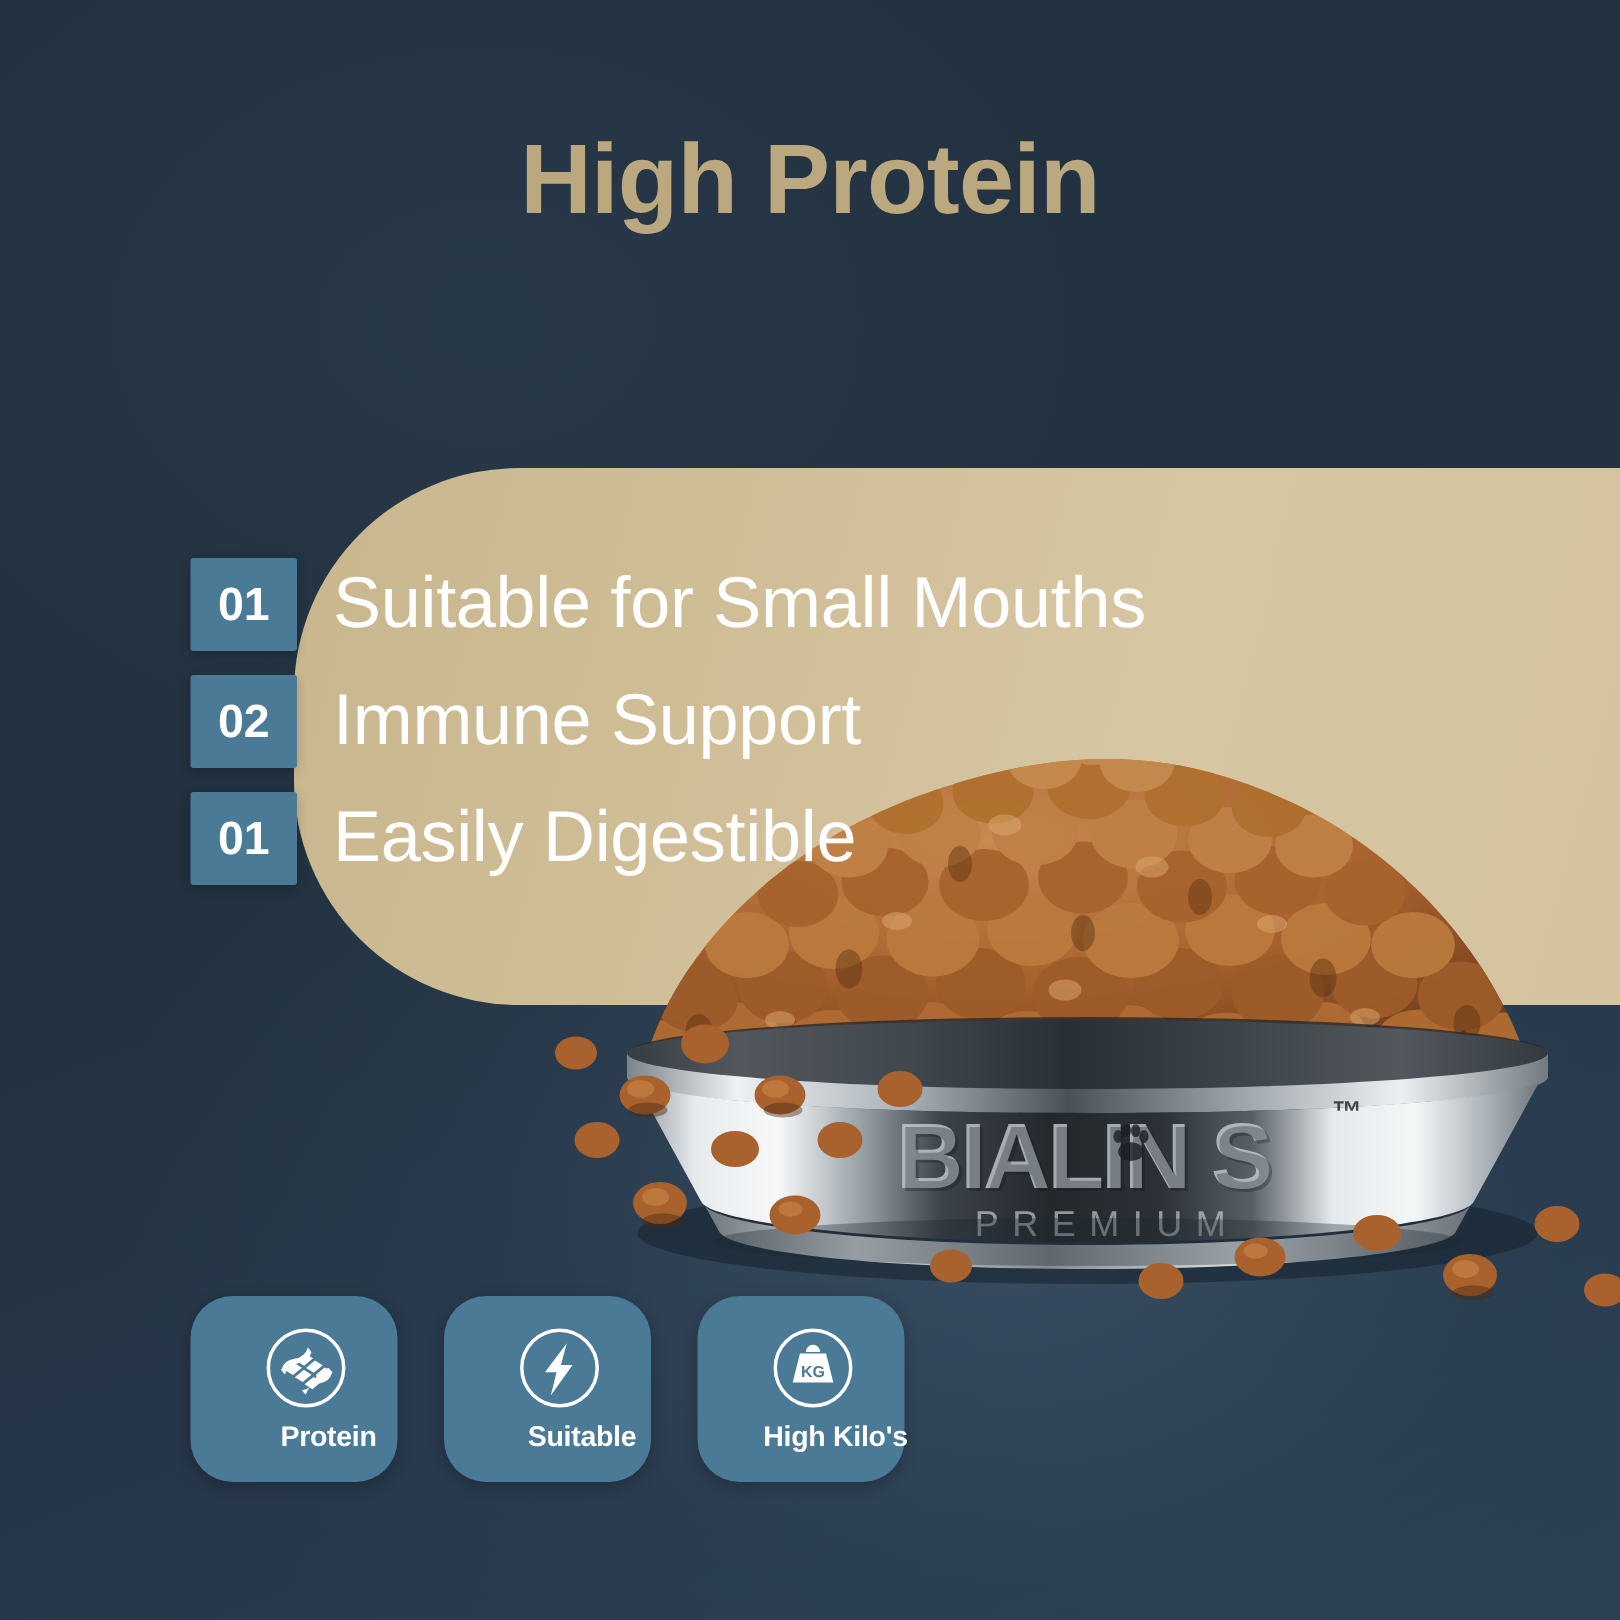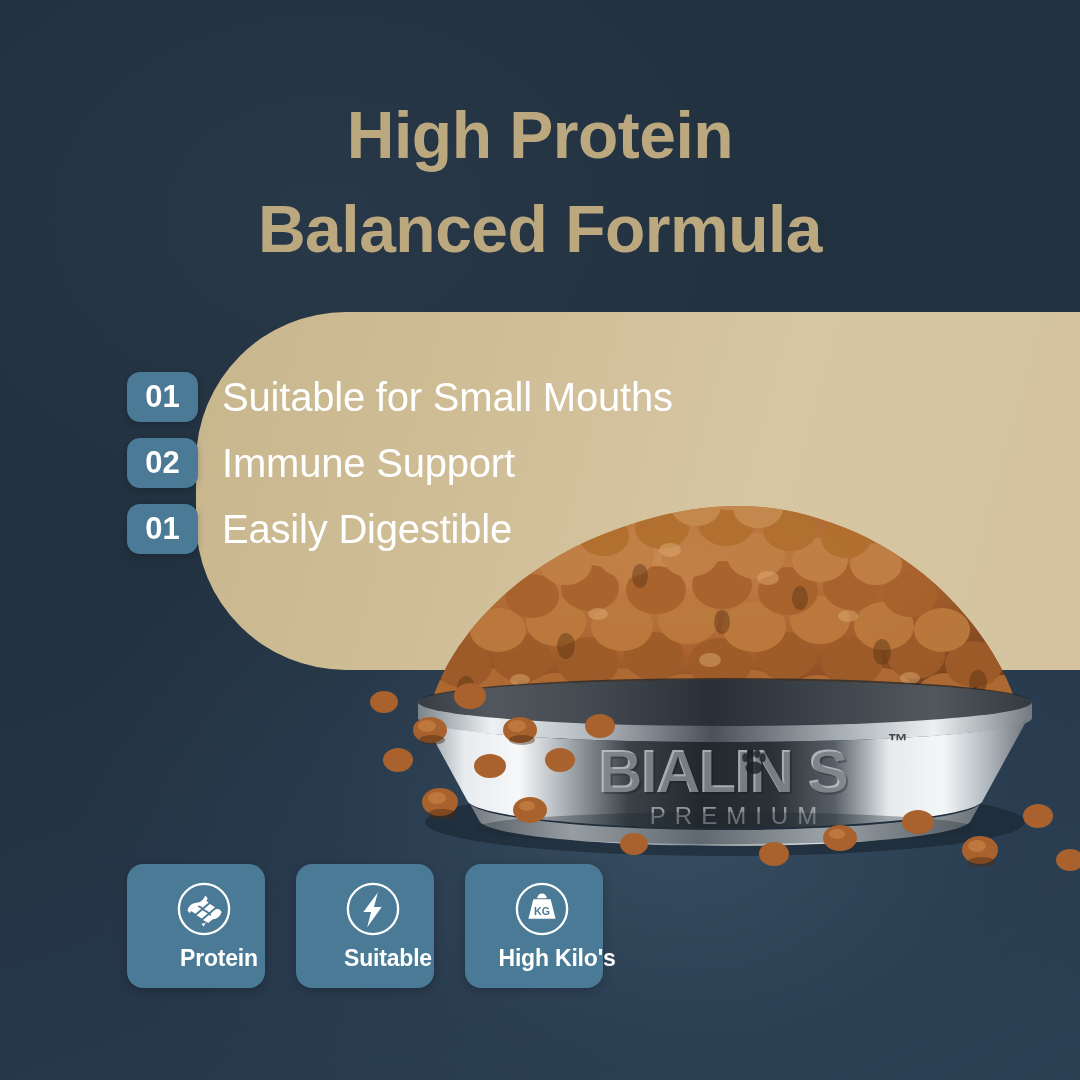--- a/index.html
+++ b/index.html
@@ -16,21 +16,21 @@
     overflow:hidden;
     background:
       radial-gradient(ellipse 820px 620px at 62% 74%, rgba(70,96,116,0.55) 0%, rgba(50,72,92,0.25) 42%, rgba(34,49,63,0) 72%),
       radial-gradient(ellipse 700px 520px at 30% 20%, rgba(44,62,80,0.55) 0%, rgba(34,49,63,0) 70%),
       linear-gradient(160deg, #223140 0%, #22313f 42%, #26374a 72%, #2b4053 100%);
   }
 
   
   .headline {
     position:absolute;
-    left:0; right:0; top:88px;
+    left:0; right:0; top:72px;
     text-align:center;
     color:#bba87f;
     font-weight:bold;
     font-size:66px;
     line-height:1.43;
     letter-spacing:-0.5px;
     z-index:6;
   }
   .headline .ln { display:block; }
 
@@ -54,33 +54,33 @@
     flex-direction:column;
     gap:16px;
   }
   .feature-row {
     display:flex;
     align-items:center;
     gap:24px;
   }
   .feature-badge {
     flex:0 0 auto;
-    width:71px; height:50px;
+    width:71px; height:62px;
     background:#4a7a96;
-    border-radius:13px;
+    border-radius:2px;
     color:#ffffff;
     font-weight:bold;
     font-size:31px;
     display:flex; align-items:center; justify-content:center;
     letter-spacing:0px;
     box-shadow:0 2px 7px rgba(0,0,0,0.20);
   }
   .feature-text {
     color:#ffffff;
-    font-size:40px;
+    font-size:48px;
     line-height:1.05;
     letter-spacing:-0.2px;
     white-space:nowrap;
   }
 
   
   .product {
     position:absolute;
     left:370px; top:430px;
     width:730px; height:450px;
@@ -92,48 +92,47 @@
   .icon-cards {
     position:absolute;
     left:127px; bottom:92px;
     display:flex;
     gap:31px;
     z-index:7;
   }
   .icon-card {
     width:138px; height:124px;
     background:#4a7a96;
-    border-radius:16px;
+    border-radius:28px;
     display:flex;
     flex-direction:column;
     align-items:center;
     justify-content:center;
     gap:7px;
     box-shadow:0 3px 10px rgba(0,0,0,0.22);
     padding-left:16px;
   }
   .icon-card .glyph { width:58px; height:58px; }
   .icon-card .glyph svg { display:block; width:100%; height:100%; }
   .icon-card .caption {
     color:#ffffff;
     font-weight:bold;
-    font-size:23px;
+    font-size:19px;
     letter-spacing:-0.2px;
     white-space:nowrap;
     margin-left:30px;
   }
 </style>
 </head>
 <body>
 
 <div class="canvas">
 
   <h1 class="headline">
     <span class="ln">High Protein</span>
-    <span class="ln">Balanced Formula</span>
   </h1>
 
   <div class="feature-panel"></div>
 
   <div class="product">
     <svg viewBox="0 0 730 450" xmlns="http://www.w3.org/2000/svg">
       <defs>
         <radialGradient id="kgrad" cx="0.4" cy="0.3" r="0.75">
           <stop offset="0%" stop-color="#c98a50"></stop>
           <stop offset="55%" stop-color="#a9622e"></stop>

